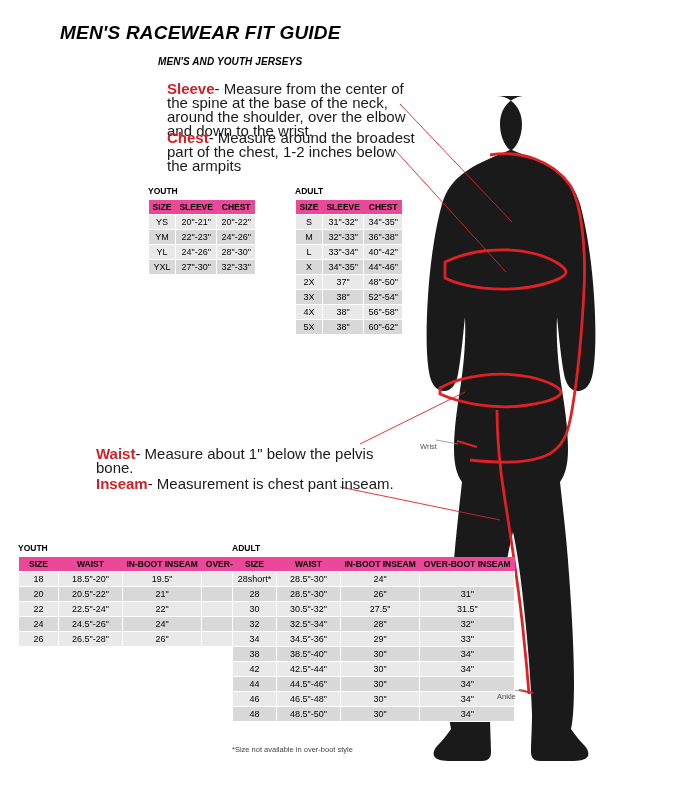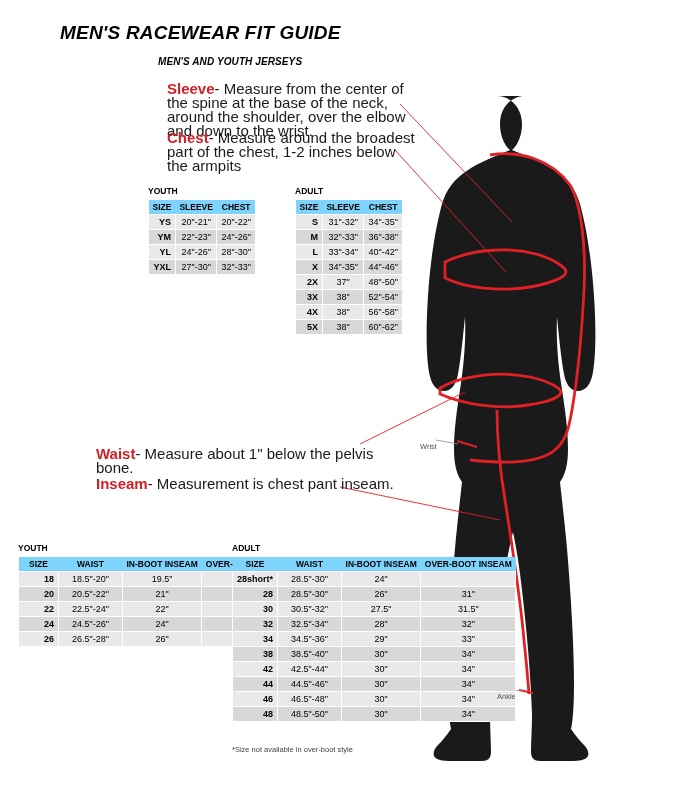--- a/index.html
+++ b/index.html
@@ -51,26 +51,26 @@
     padding:2px 4px;
     text-align:center;
     white-space:nowrap;
     font-weight:normal;
     height:14px;
   }
   table.sz th {
     font-weight:bold;
     font-size:8.5px;
     border:none;
-    background:#7dd3fc;
+    background:#ec4899;
     padding-bottom:1px;
   }
   table.sz tbody tr td { background:#e9e9e9; }
   table.sz tbody tr:nth-child(even) td { background:#d8d8d8; }
-  table.sz td.lbl { font-weight:bold;text-align:right; }
+  table.sz td.lbl { font-weight:normal; }
 
   .tbl-caption {
     position:absolute;
     font-size:8.5px; font-weight:bold;
   }
 
   #youth-jersey { left:148px; top:200px; }
   #youth-jersey-cap { left:148px; top:186px; }
   #adult-jersey { left:295px; top:200px; }
   #adult-jersey-cap { left:295px; top:186px; }

